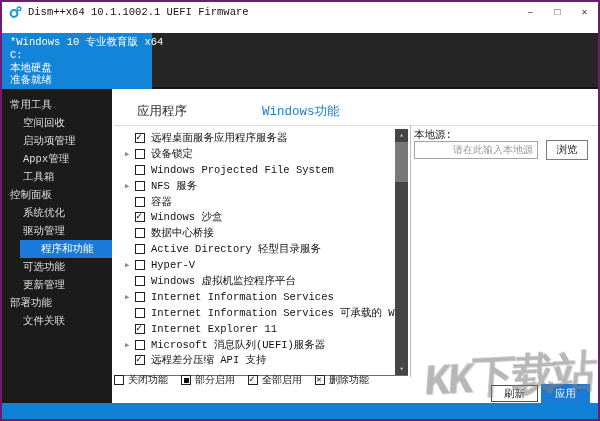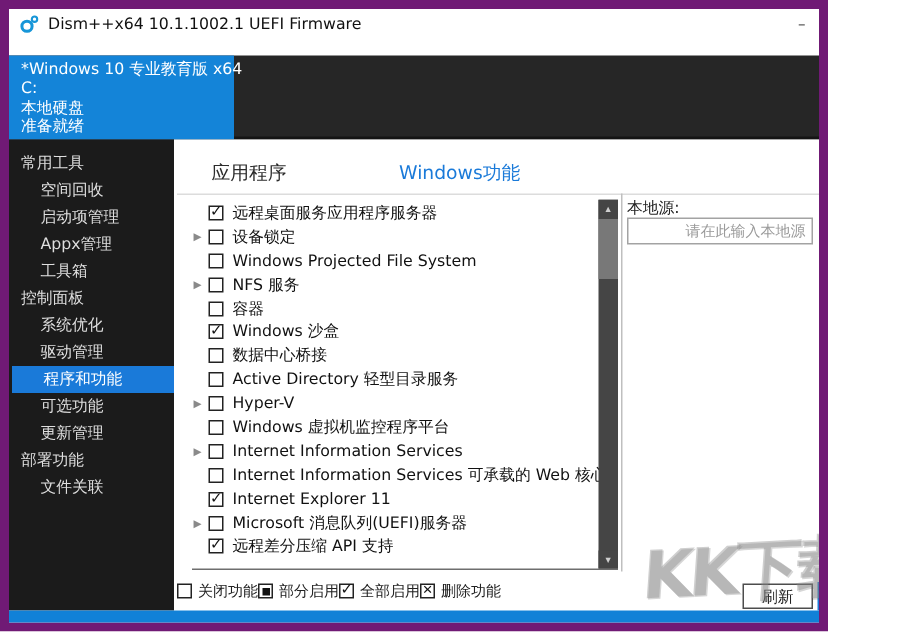--- a/index.html
+++ b/index.html
@@ -1,19 +1,19 @@
 <!DOCTYPE html>
 <html><head>
 <meta charset="utf-8">
 <style>
   * { margin:0; padding:0; box-sizing:border-box; }
   html,body { width:600px; height:421px; }
   body { font-family:"DejaVu Sans","Liberation Sans",sans-serif; }
-  .window { position:relative; width:552px; height:421px; background:#fff;
-            border:6px solid #701a75; overflow:hidden; }
+  .window { position:relative; width:600px; height:421px; background:#fff;
+            border:2px solid #701a75; overflow:hidden;font-family:Liberation Mono, monospace; }
 
   
   .titlebar { position:absolute; left:0; top:0; width:598px; height:20px;
               background:#fff; display:flex; align-items:center; }
   .app-icon { margin:0 6px 0 7px; display:flex; }
   .title { font-size:10.5px; color:#111; }
   .win-controls { position:absolute; right:2px; top:0; height:20px; display:flex; }
   .win-btn { width:27px; height:20px; display:flex; align-items:center; justify-content:center;
              font-size:10px; color:#444; cursor:default; }
 
@@ -29,21 +29,21 @@
                 background:#1484d8; color:#fff; padding:3px 8px; }
   .drive-tile div { font-size:10.5px; line-height:12.8px; white-space:nowrap; }
 
   
   .sidebar { position:absolute; left:0; top:87px; width:110px; height:314px;
              background:#1b1b1b; padding-top:7px; }
   .sb-row { height:18px; line-height:18px; font-size:10.5px; color:#dfdfdf;
             white-space:nowrap; overflow:hidden; }
   .sb-row.section { padding-left:8px; }
   .sb-row.item { padding-left:21px; }
-  .sb-row.active { background:#1a7ad9; color:#fff; margin-left:2px; }
+  .sb-row.active { background:#1a7ad9; color:#fff; margin-left:18px; }
 
   
   .content { position:absolute; left:110px; top:87px; width:488px; height:314px; background:#fff; }
   .tab { position:absolute; top:14px; font-size:12.5px; color:#2b2b2b; }
   .tab.t1 { left:25px; }
   .tab.t2 { left:150px; }
   .tab.active { color:#1a7ad9; }
   .tab-divider { position:absolute; left:2px; top:36px; width:484px; height:1px; background:#dcdcdc; }
 
   
@@ -78,21 +78,21 @@
   .ls-label { position:absolute; left:302px; top:39px; font-size:10.5px; color:#222; }
   .ls-input { position:absolute; left:302px; top:52px; width:124px; height:18px;
               border:1px solid #a3a3a3; background:#fff; font-size:10px; color:#222;
               padding:0 4px; font-family:inherit;text-align:right; }
   .ls-input::placeholder { color:#9a9a9a; }
   .browse-btn { position:absolute; left:434px; top:51px; width:42px; height:20px;
                 background:#fdfdfd; border:1px solid #7a7a7a; font-size:10.5px; color:#222;
                 display:flex; align-items:center; justify-content:center; }
 
   
-  .legend { position:absolute; left:112px; top:381px; height:14px; display:flex; z-index:6; }
+  .legend { position:absolute; left:112px; top:371px; height:14px; display:flex; gap:13px; z-index:6; }
   .lg-item { display:flex; align-items:center; }
   .lg-item .cb { margin-right:4px; }
   .lg-label { font-size:10px; color:#222; white-space:nowrap; }
 
   
   .refresh-btn { position:absolute; left:489px; top:383px; width:47px; height:17px;
                  background:#fff; border:1px solid #4d4d4d; font-size:10.5px; color:#222;
                  display:flex; align-items:center; justify-content:center; z-index:10; }
   .apply-btn { position:absolute; left:539px; top:382px; width:49px; height:19px;
                background:#1a7ad9; border:none; font-size:10.5px; color:#fff;

